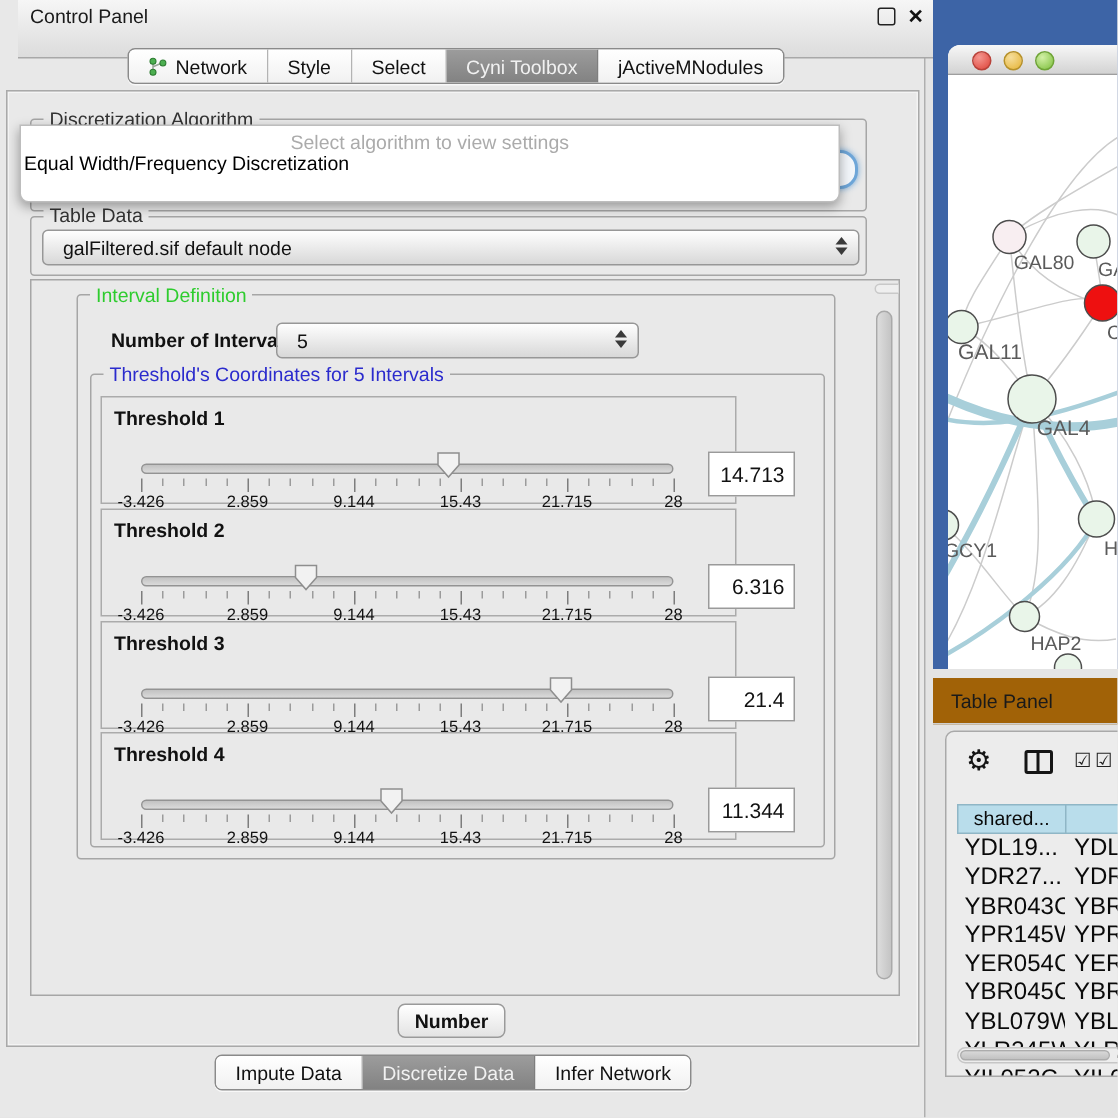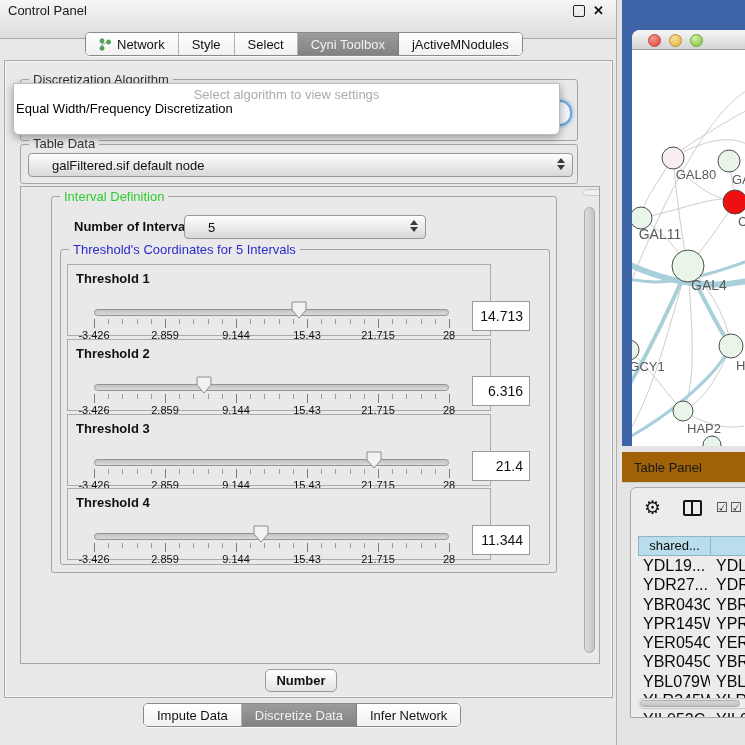--- a/index.html
+++ b/index.html
@@ -7,41 +7,41 @@
     --winblue:#3D64A6; --nodegreen:#E9F5E9; --nodepink:#F8EEF1; --nodered:#EE1010;
     --teal:#A8CFDA; --egray:#CCCCCC; --thblue:#B9DDEB;
     --tred:#DD4238; --tyellow:#E5B334; --tgreen:#7CBE3C;
   }
   *{margin:0;padding:0;box-sizing:border-box;}
   html,body{width:745px;height:745px;overflow:hidden;}
   body{font-family:"Liberation Sans",sans-serif;font-size:13px;background:#E4E4E4;position:relative;color:#111;}
 
   
   .cp{position:absolute;left:0;top:0;width:617px;height:745px;background:#E8E8E8;border-right:1px solid #AFAFAF;}
-  .cp-titlebar{position:absolute;left:0;top:0;width:100%;height:39px;background:linear-gradient(#F6F6F6,#DCDCDC);border-bottom:1px solid #A8A8A8;}
+  .cp-titlebar{position:absolute;left:12px;top:0;width:100%;height:39px;background:linear-gradient(#F6F6F6,#DCDCDC);border-bottom:1px solid #A8A8A8;}
   .cp-title{position:absolute;left:8px;top:3px;font-size:13px;color:#1a1a1a;}
   .win-ic{position:absolute;top:5px;width:12px;height:12px;cursor:default;}
   .float-ic{left:573px;border:1.5px solid #222;border-radius:2px;}
   .close-ic{left:593px;font-weight:bold;font-size:13px;line-height:12px;color:#111;}
 
   
   .seg{position:absolute;display:flex;height:24px;border:1px solid #8A8A8A;border-radius:5px;overflow:hidden;background:#FDFDFD;box-shadow:0 1px 0 rgba(255,255,255,.7);}
   .seg .tab{display:flex;align-items:center;gap:5px;padding:0 13px;font-size:13px;color:#111;background:linear-gradient(#FFFFFF,#F1F1F1);border-right:1px solid #B3B3B3;cursor:default;white-space:nowrap;}
   .seg .tab:last-child{border-right:none;}
   .seg .tab.sel{background:linear-gradient(#9C9C9C,#828282);color:#F1F1F1;border-right-color:#7E7E7E;}
 
   .cp-frame{position:absolute;left:4px;top:60px;width:609px;height:638px;background:#E9E9E9;border:1px solid #A9A9A9;box-shadow:inset 0 0 0 1px #F4F4F4;}
 
   .group{position:absolute;border:1px solid #A6A6A6;border-radius:3px;}
   .group-label{position:absolute;top:-8px;left:8px;background:#E9E9E9;padding:0 4px;font-size:13px;line-height:15px;white-space:nowrap;}
   .glabel-green{color:var(--green);}
   .glabel-blue{color:var(--blue);}
   .glabel-dark{color:#333;}
 
-  .combo{position:absolute;height:24px;border:1px solid #979797;border-radius:4px;background:linear-gradient(#FEFEFE,#D8D8D8);display:flex;align-items:center;padding:0 22px 0 23px;font-size:13px;color:#111;cursor:default;}
+  .combo{position:absolute;height:24px;border:1px solid #979797;border-radius:4px;background:linear-gradient(#FEFEFE,#D8D8D8);display:flex;align-items:center;padding:0 22px 0 13px;font-size:13px;color:#111;cursor:default;}
   .spin{position:absolute;right:7px;top:4px;display:flex;flex-direction:column;gap:2px;}
   .spin .up{width:0;height:0;border-left:4px solid transparent;border-right:4px solid transparent;border-bottom:5px solid #3a3a3a;}
   .spin .dn{width:0;height:0;border-left:4px solid transparent;border-right:4px solid transparent;border-top:5px solid #3a3a3a;}
 
   
   .popup{position:absolute;left:13px;top:83px;width:547px;height:52px;background:#FFFFFF;border:1px solid #BDBDBD;border-radius:0 0 6px 6px;box-shadow:0 3px 8px rgba(0,0,0,.35);z-index:50;}
   .popup .ph{display:block;text-align:center;color:#ABABAB;font-size:13px;padding-top:3px;height:17px;}
   .popup .item{height:16px;line-height:16px;padding-left:2px;font-size:13px;color:#000;cursor:default;}
   .popup .item.sel{font-weight:bold;}
 

